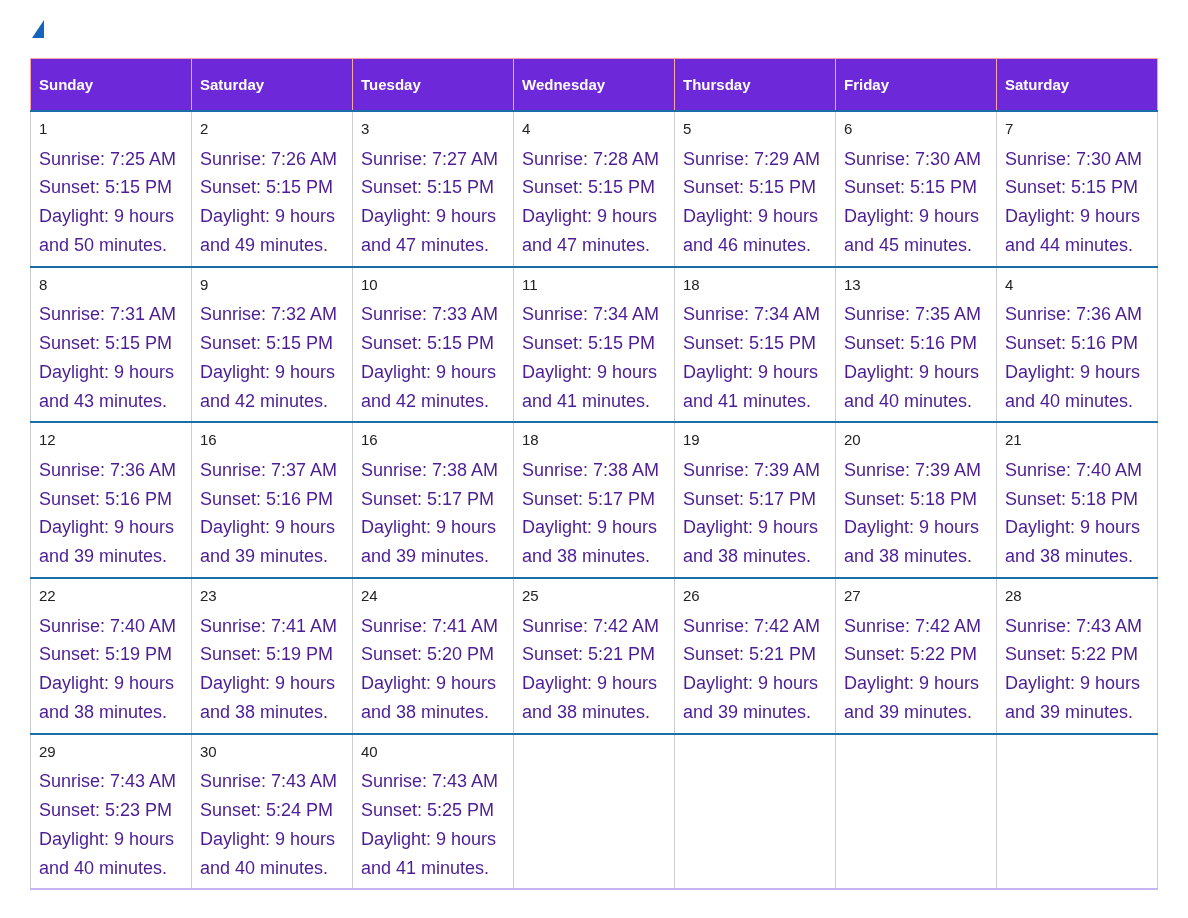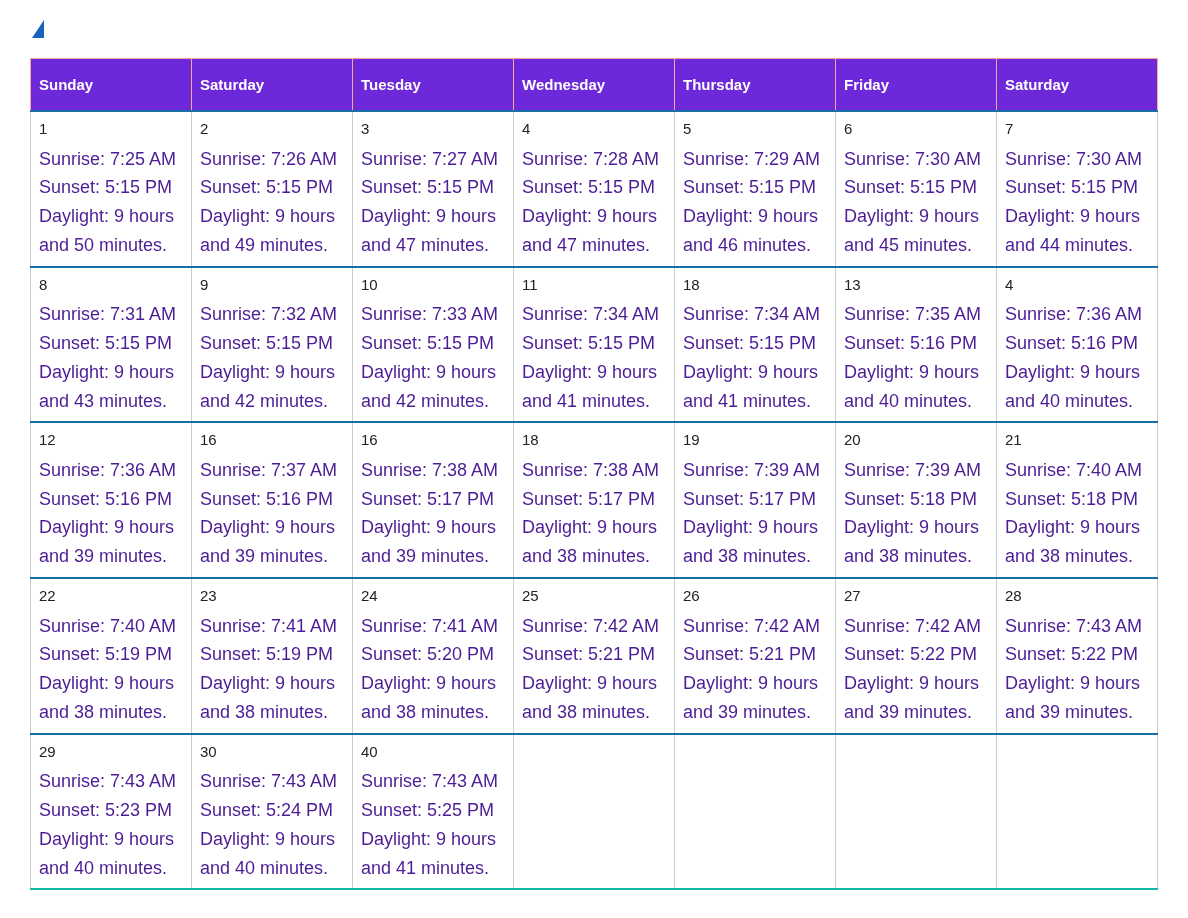--- a/index.html
+++ b/index.html
@@ -83,21 +83,21 @@
       font-weight: normal;
       margin-bottom: 4px;
       display: block;
     }
     .day-info {
       color: #4c1d95;
       font-size: 18px;
       line-height: 1.6;
     }
     .last-row td {
-      border-bottom: 2px solid #14b8a6;
+      border-bottom: 2px solid #c4b5fd;
     }
   </style>
 </head>
 <body>
 
 <div class="header-area">
   <div class="logo">
     <div style="display:flex; flex-direction:column; align-items:flex-start;">
       <div style="display:flex; align-items:center;">
         <span class="logo-general"></span>

